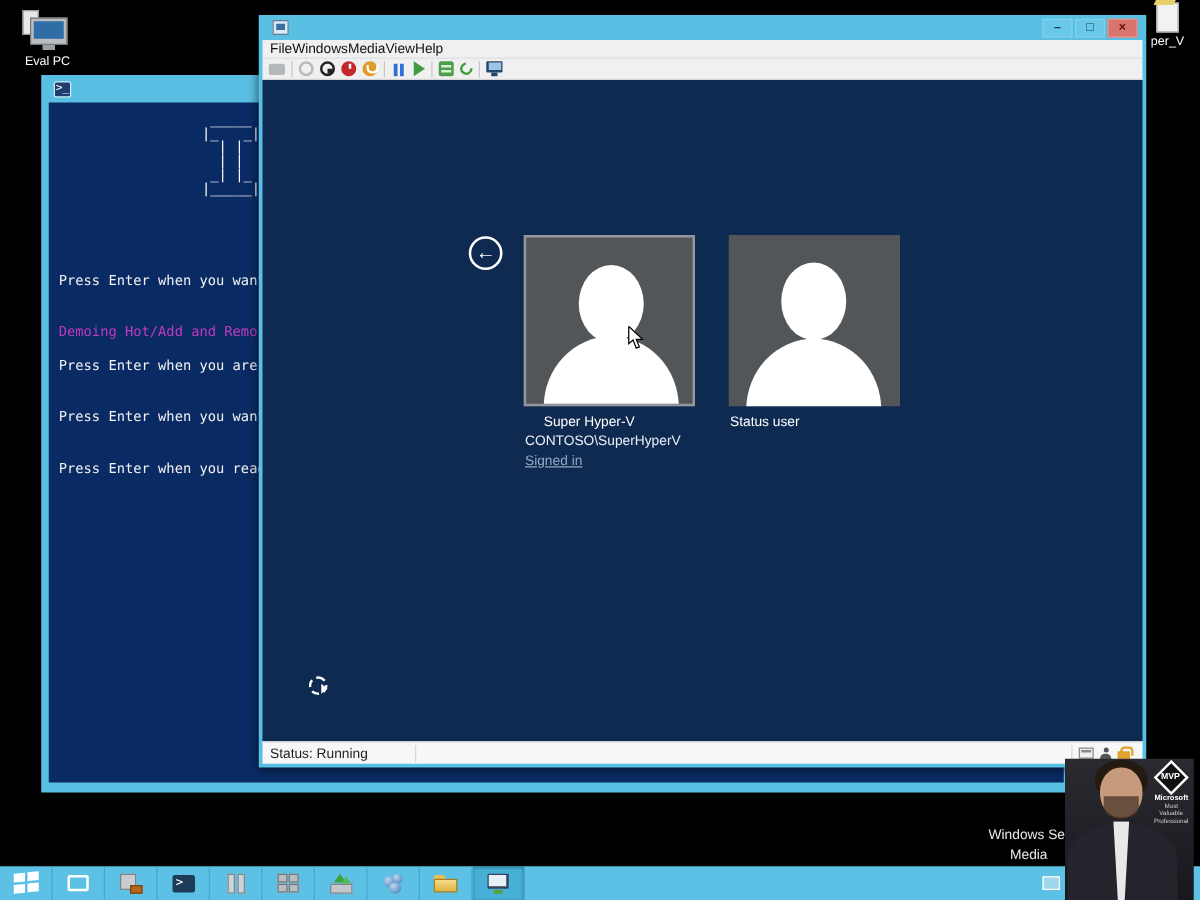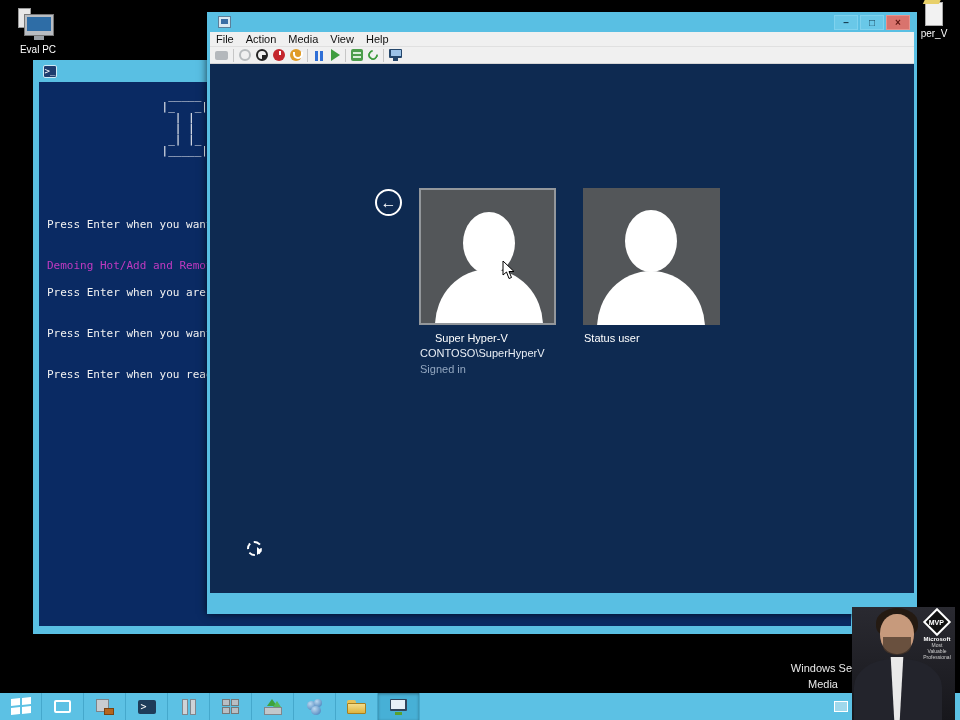--- a/index.html
+++ b/index.html
@@ -31,21 +31,21 @@
 
   
   #vm-win { left:207px; top:12px; width:710px; height:602px; background:#59bfe3; padding:0 3px 3px 3px; z-index:3; box-shadow:0 0 8px rgba(0,0,0,.7); }
   .vm-titlebar { height:20px; display:flex; align-items:center; position:relative; }
   .vm-title-icon { width:13px; height:12px; margin-left:8px; background:#d9e8f2; border:1px solid #5b7f9a; position:relative; }
   .vm-title-icon::after { content:""; position:absolute; left:2px; top:2px; right:2px; bottom:3px; background:#3a6ea5; }
   .vm-title-text { position:absolute; left:0; right:0; text-align:center; font-size:11px; color:#173a50; }
   .win-btns { margin-left:auto; display:flex; gap:2px; padding-right:4px; z-index:1; }
   .win-btn { width:24px; height:15px; border:1px solid #7fd2ee; background:#69c8e8; color:#14394e; font-size:10px; line-height:13px; text-align:center; font-weight:bold; }
   .win-btn.close { background:#d9736d; border-color:#e6938d; color:#5d1511; }
-  .vm-menubar { height:15px; background:#f0f0f0; display:flex; align-items:center; padding-left:6px; gap:12px; border-bottom:1px solid #e0e0e0; }
+  .vm-menubar { height:15px; background:#f0f0f0; display:flex; align-items:center; padding-left:6px; gap:0; border-bottom:1px solid #e0e0e0; }
   .menu-item { font-size:11px; color:#111; }
   .vm-toolbar { height:17px; background:#f0f0f0; display:flex; align-items:center; padding-left:5px; gap:5px; border-bottom:1px solid #d5d5d5; }
   .tb-sep { width:1px; height:13px; background:#c6c6c6; }
   .ti { width:13px; height:13px; position:relative; }
   .ti-kbd { width:13px; height:9px; margin-top:2px; background:#b4b8bc; border-radius:2px; }
   .ring { width:12px; height:12px; border-radius:50%; }
   .ring.gray { border:2px solid #b7bbbd; }
   .ring.black { border:2px solid #222; }
   .ring.black::after { content:""; position:absolute; left:4px; top:4px; width:4px; height:4px; background:#222; }
   .ring.red { background:#c4262d; }
@@ -182,21 +182,21 @@
     <div class="vm-title-icon"></div>
     <div class="win-btns">
       <div class="win-btn">–</div>
       <div class="win-btn">□</div>
       <div class="win-btn close">×</div>
     </div>
   </div>
 
   <div class="vm-menubar">
     <span class="menu-item">File</span>
-    <span class="menu-item">Action</span>
+    <span class="menu-item">Windows</span>
     <span class="menu-item">Media</span>
     <span class="menu-item">View</span>
     <span class="menu-item">Help</span>
   </div>
 
   <div class="vm-toolbar">
     <div class="ti">
         <div class="ti-kbd"></div>
       </div>
     <div class="tb-sep"></div>
@@ -218,35 +218,45 @@
 
   <div class="vm-screen">
     <div class="back-btn">←</div>
 
     <div class="tile selected" style="left:209px;">
       <div class="sil-head"></div>
       <div class="sil-body"></div>
     </div>
     <div class="tile-label" style="left:210px; top:268px;margin-left:15px;">Super Hyper-V</div>
     <div class="tile-label" style="left:210px; top:283px; color:#e9eef5;">CONTOSO\SuperHyperV</div>
-    <div class="tile-label" style="left:210px; top:299px; color:#93a7c0;">Signed in</div>
+    <div class="tile-label" style="left:210px; top:299px; color:#93a7c0;text-decoration:underline;">Signed in</div>
 
     <div class="tile" style="left:373px;">
       <div class="sil-head"></div>
       <div class="sil-body"></div>
     </div>
     <div class="tile-label" style="left:374px; top:268px;">Status user</div>
 
     <svg class="cursor-svg" viewBox="0 0 13 19">
       <polygon points="1,0 1,14 4.5,11 7,17.5 9.5,16.5 7,10.5 12,10.5" fill="#fff" stroke="#000" stroke-width="1"></polygon>
     </svg>
 
     <div class="spinner"></div>
   </div>
 
+  <div class="vm-statusbar">
+    <div class="vm-status-text">Status: Running</div>
+    <div class="sb-sep"></div>
+    <div class="sb-icons">
+      <div class="sb-sep"></div>
+      <div class="sbi-win"></div>
+      <div class="sbi-user"></div>
+      <div class="sbi-lock"></div>
+    </div>
+  </div>
 </div>
 
 <div class="abs" id="taskbar">
   <div class="tb-slot">
     <div class="ic-start">
         <div></div>
         <div></div>
         <div></div>
         <div></div>
       </div>

